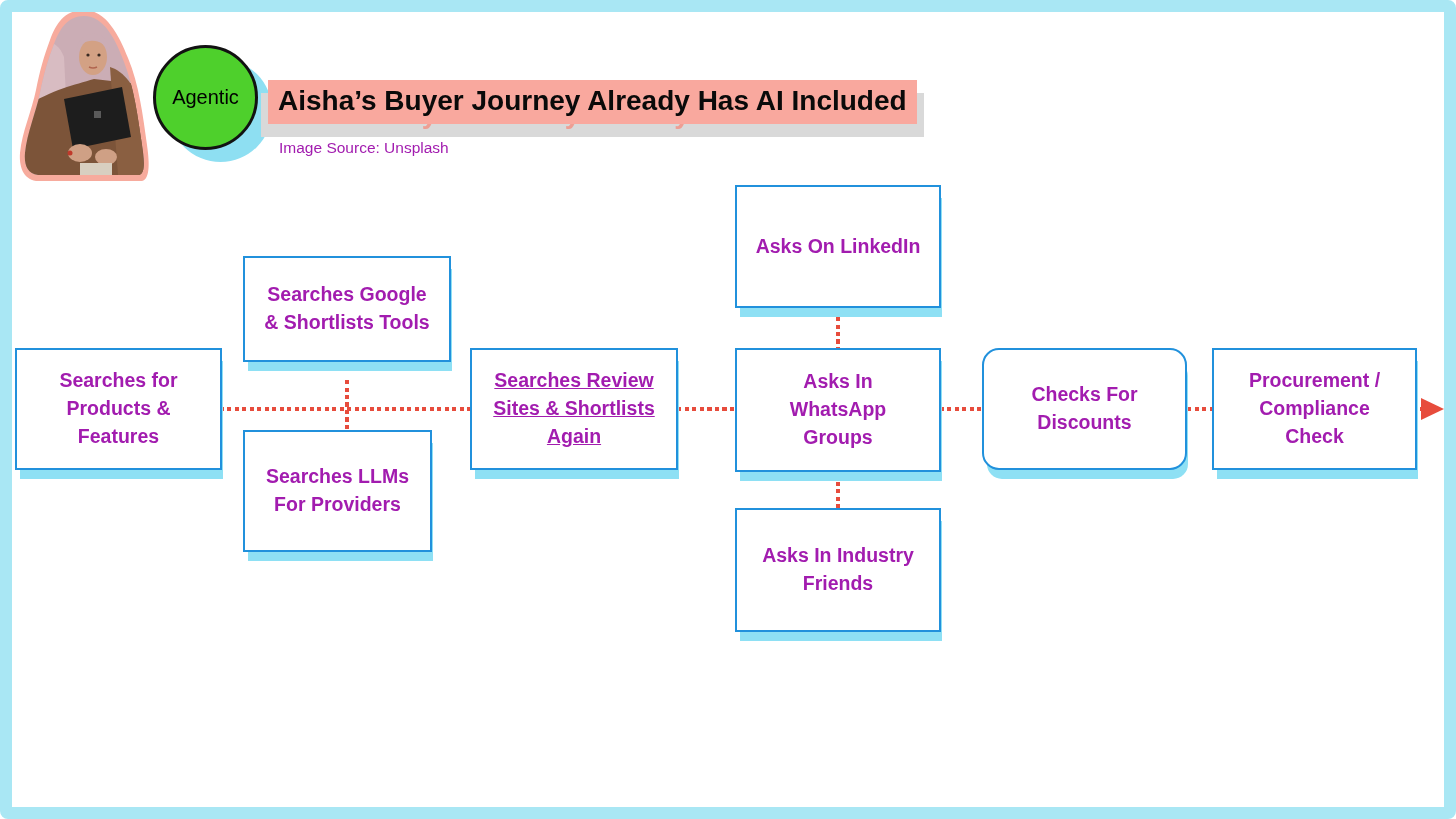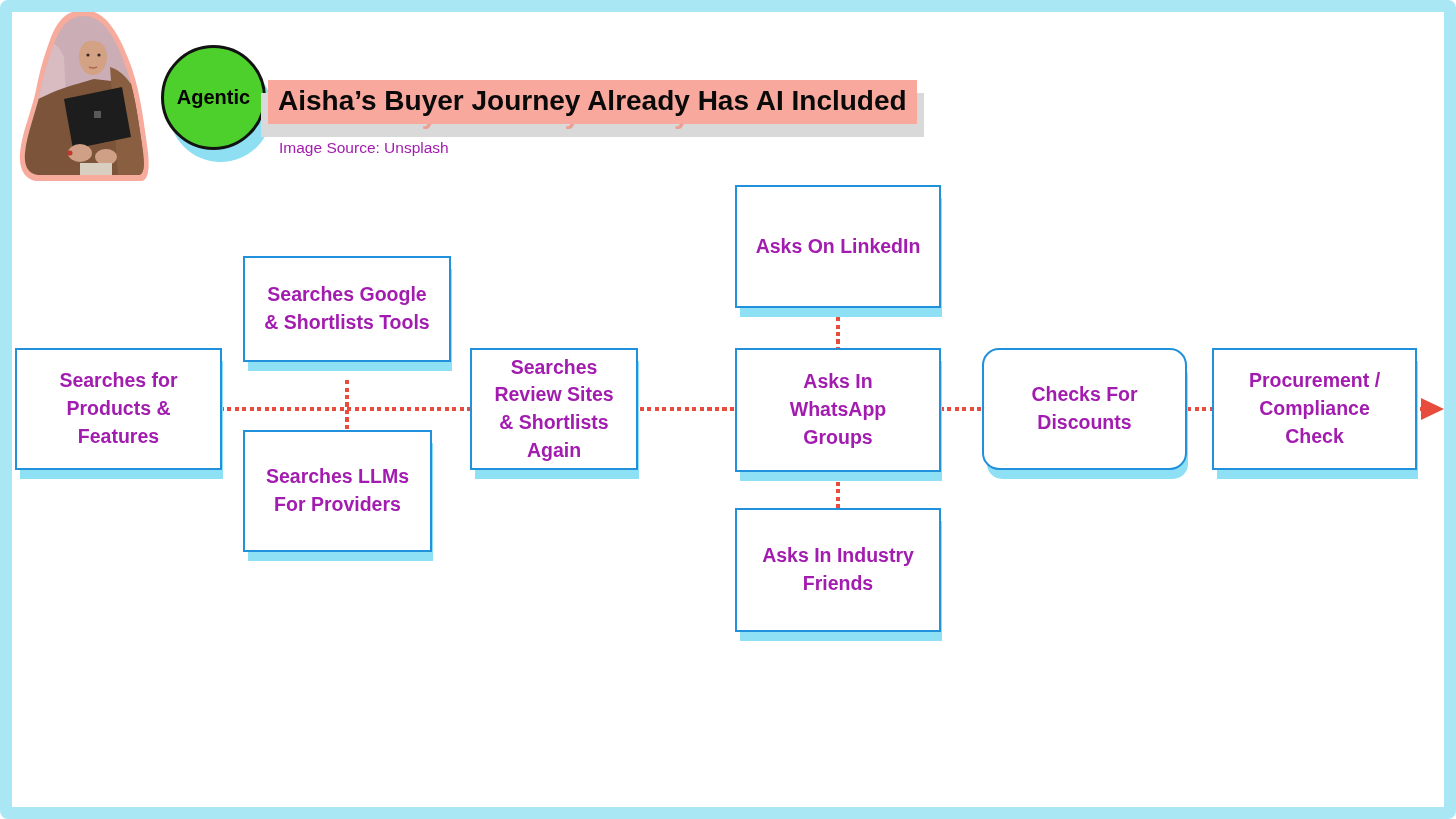--- a/index.html
+++ b/index.html
@@ -21,26 +21,26 @@
   .photo {
     position: absolute; left: 14px; top: 6px;
     width: 138px; height: 177px;
   }
   .badge-shadow {
     position: absolute; left: 169px; top: 59px;
     width: 103px; height: 103px; border-radius: 50%;
     background: #8edff2;
   }
   .badge {
-    position: absolute; left: 161px; top: 45px;
+    position: absolute; left: 153px; top: 45px;
     width: 105px; height: 105px; border-radius: 50%;
     background: #4ed02c;
     border: 3px solid #121212;
     display: flex; align-items: center; justify-content: center;
-    font-weight: bold; font-size: 20px; color: #000;
+    font-weight: normal; font-size: 20px; color: #000;
   }
   .title-wrap {
     position: absolute; left: 268px; top: 80px;
     white-space: nowrap;
   }
   .title-ghost {
     position: absolute; left: -7px; top: 13px;
     width: calc(100% + 14px);
     background: #d9d9d9;
     color: #ee9e93;
@@ -86,21 +86,21 @@
     box-shadow: 3px 11px 0 -2px #8ee0f4;
     display: flex; align-items: center; justify-content: center;
     text-align: center;
     font-weight: bold; font-size: 19.5px; line-height: 1.42;
     color: #a21caf;
     padding: 0 16px;
   }
   .b1 { left: 15px;   top: 348px; width: 207px; height: 122px; }
   .b2 { left: 243px;  top: 256px; width: 208px; height: 106px; }
   .b3 { left: 243px;  top: 430px; width: 189px; height: 122px; }
-  .b4 { left: 470px;  top: 348px; width: 168px; height: 122px; }
+  .b4 { left: 470px;  top: 348px; width: 208px; height: 122px; text-decoration: underline; }
   .b5 { left: 735px;  top: 185px; width: 206px; height: 123px; }
   .b6 { left: 735px;  top: 348px; width: 206px; height: 124px; }
   .b7 { left: 735px;  top: 508px; width: 206px; height: 124px; }
   .b8 { left: 982px;  top: 348px; width: 205px; height: 122px; border-radius: 17px; }
   .b9 { left: 1212px; top: 348px; width: 205px; height: 122px; }
 </style>
 </head>
 <body>
 
 <div class="frame"></div>

